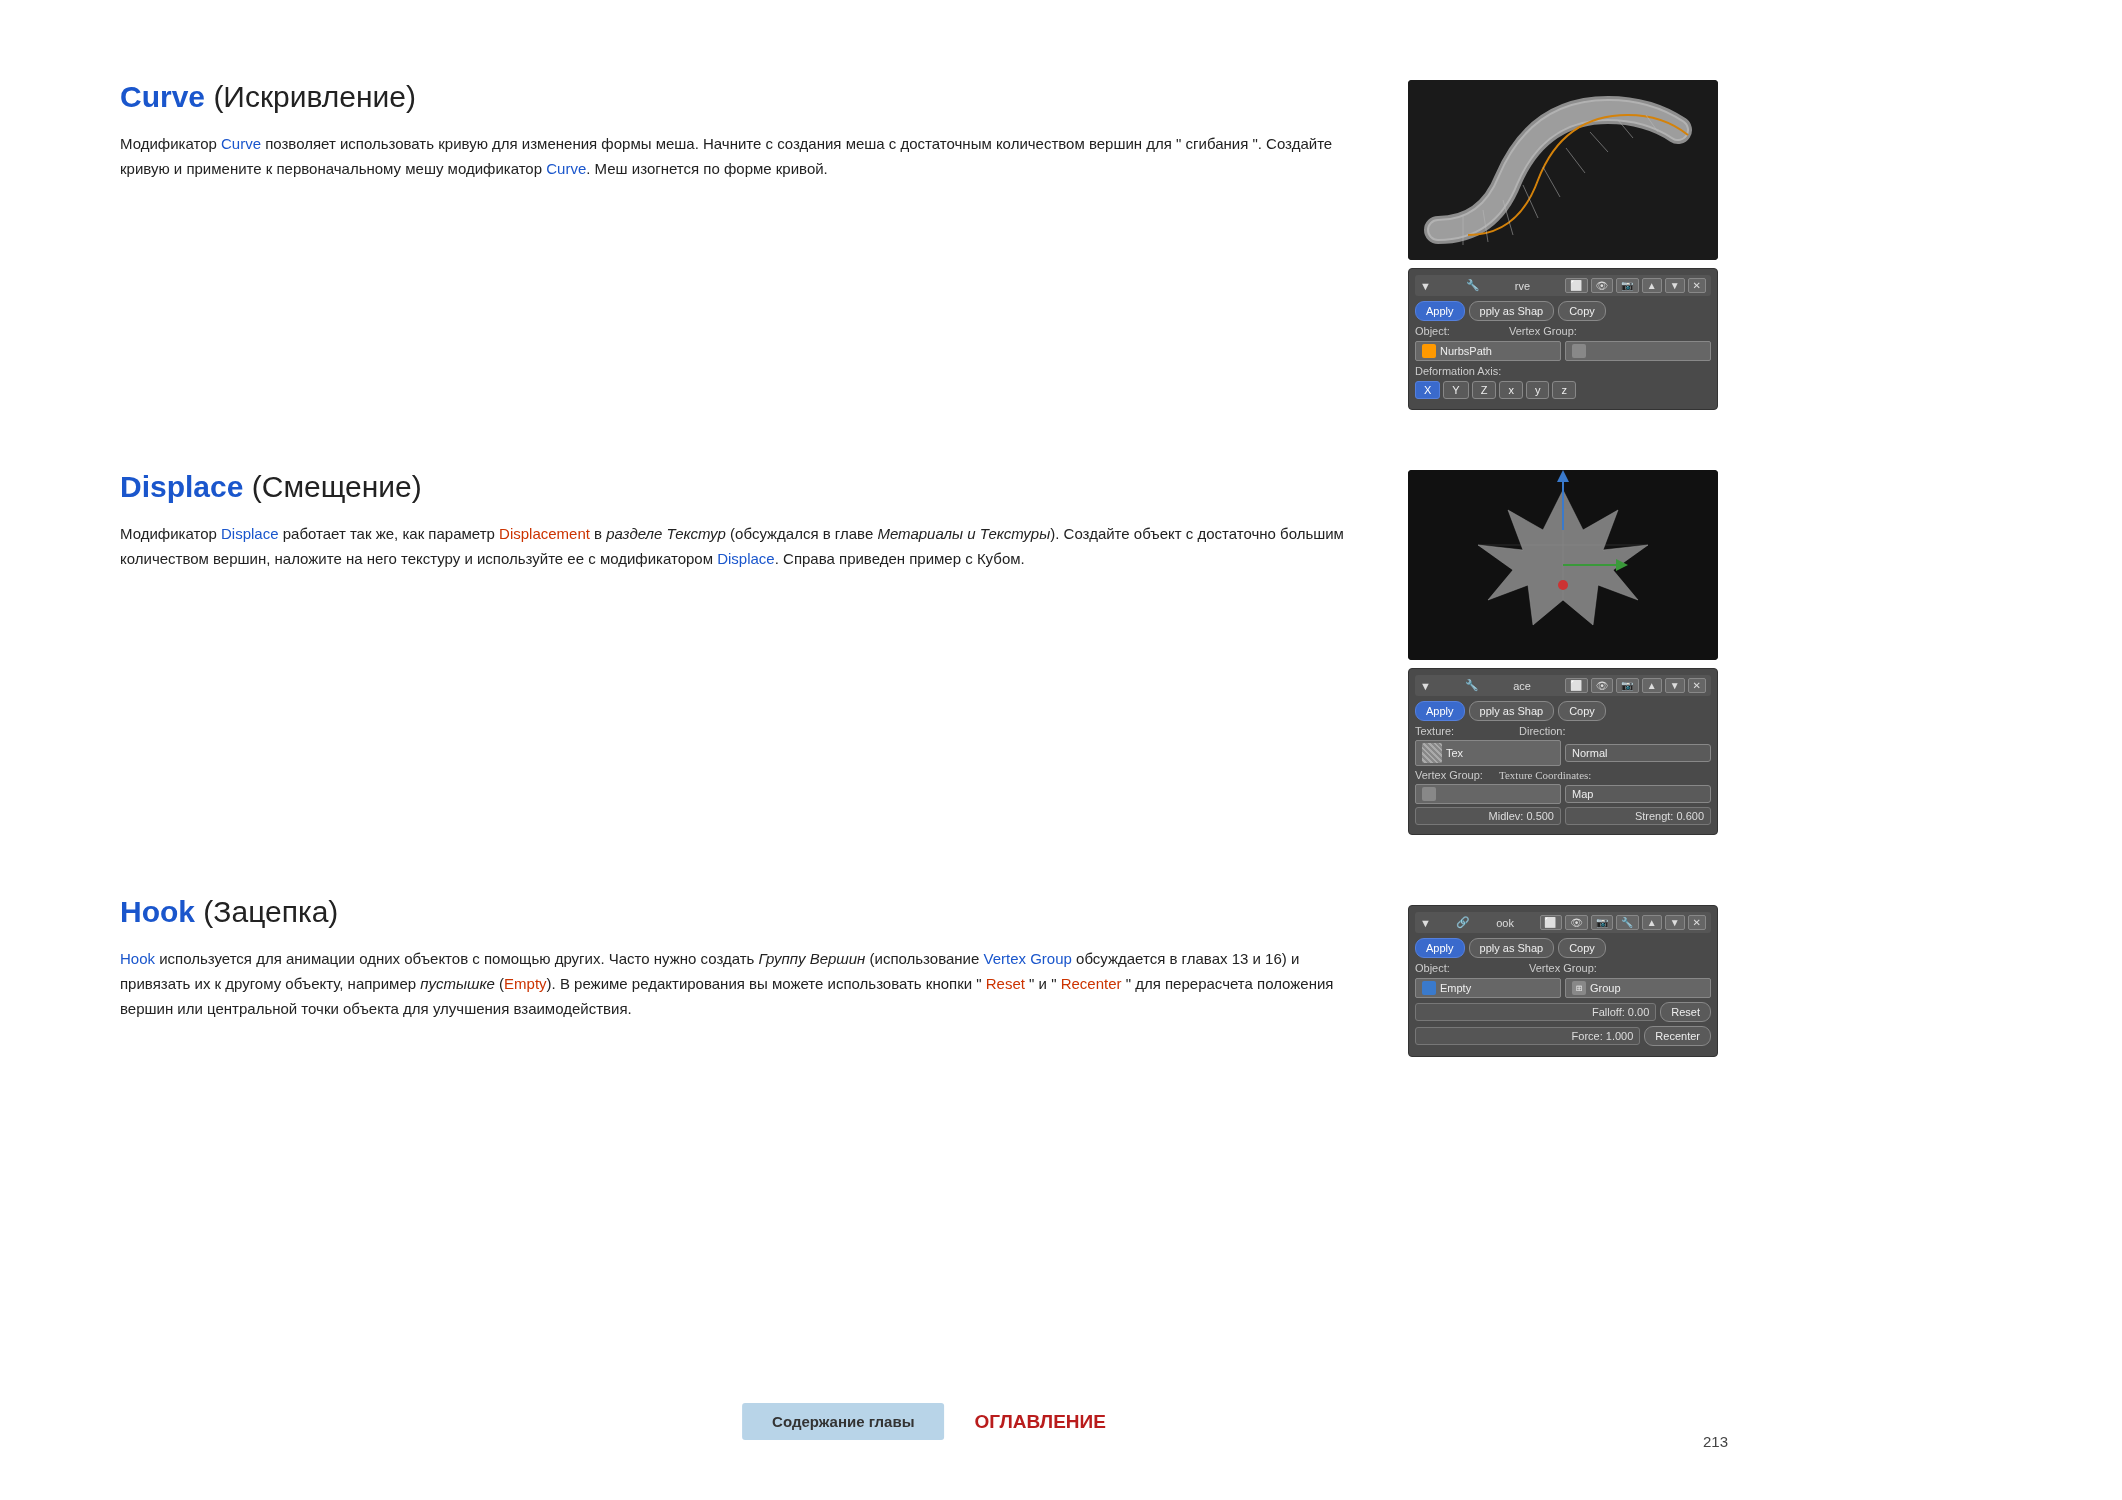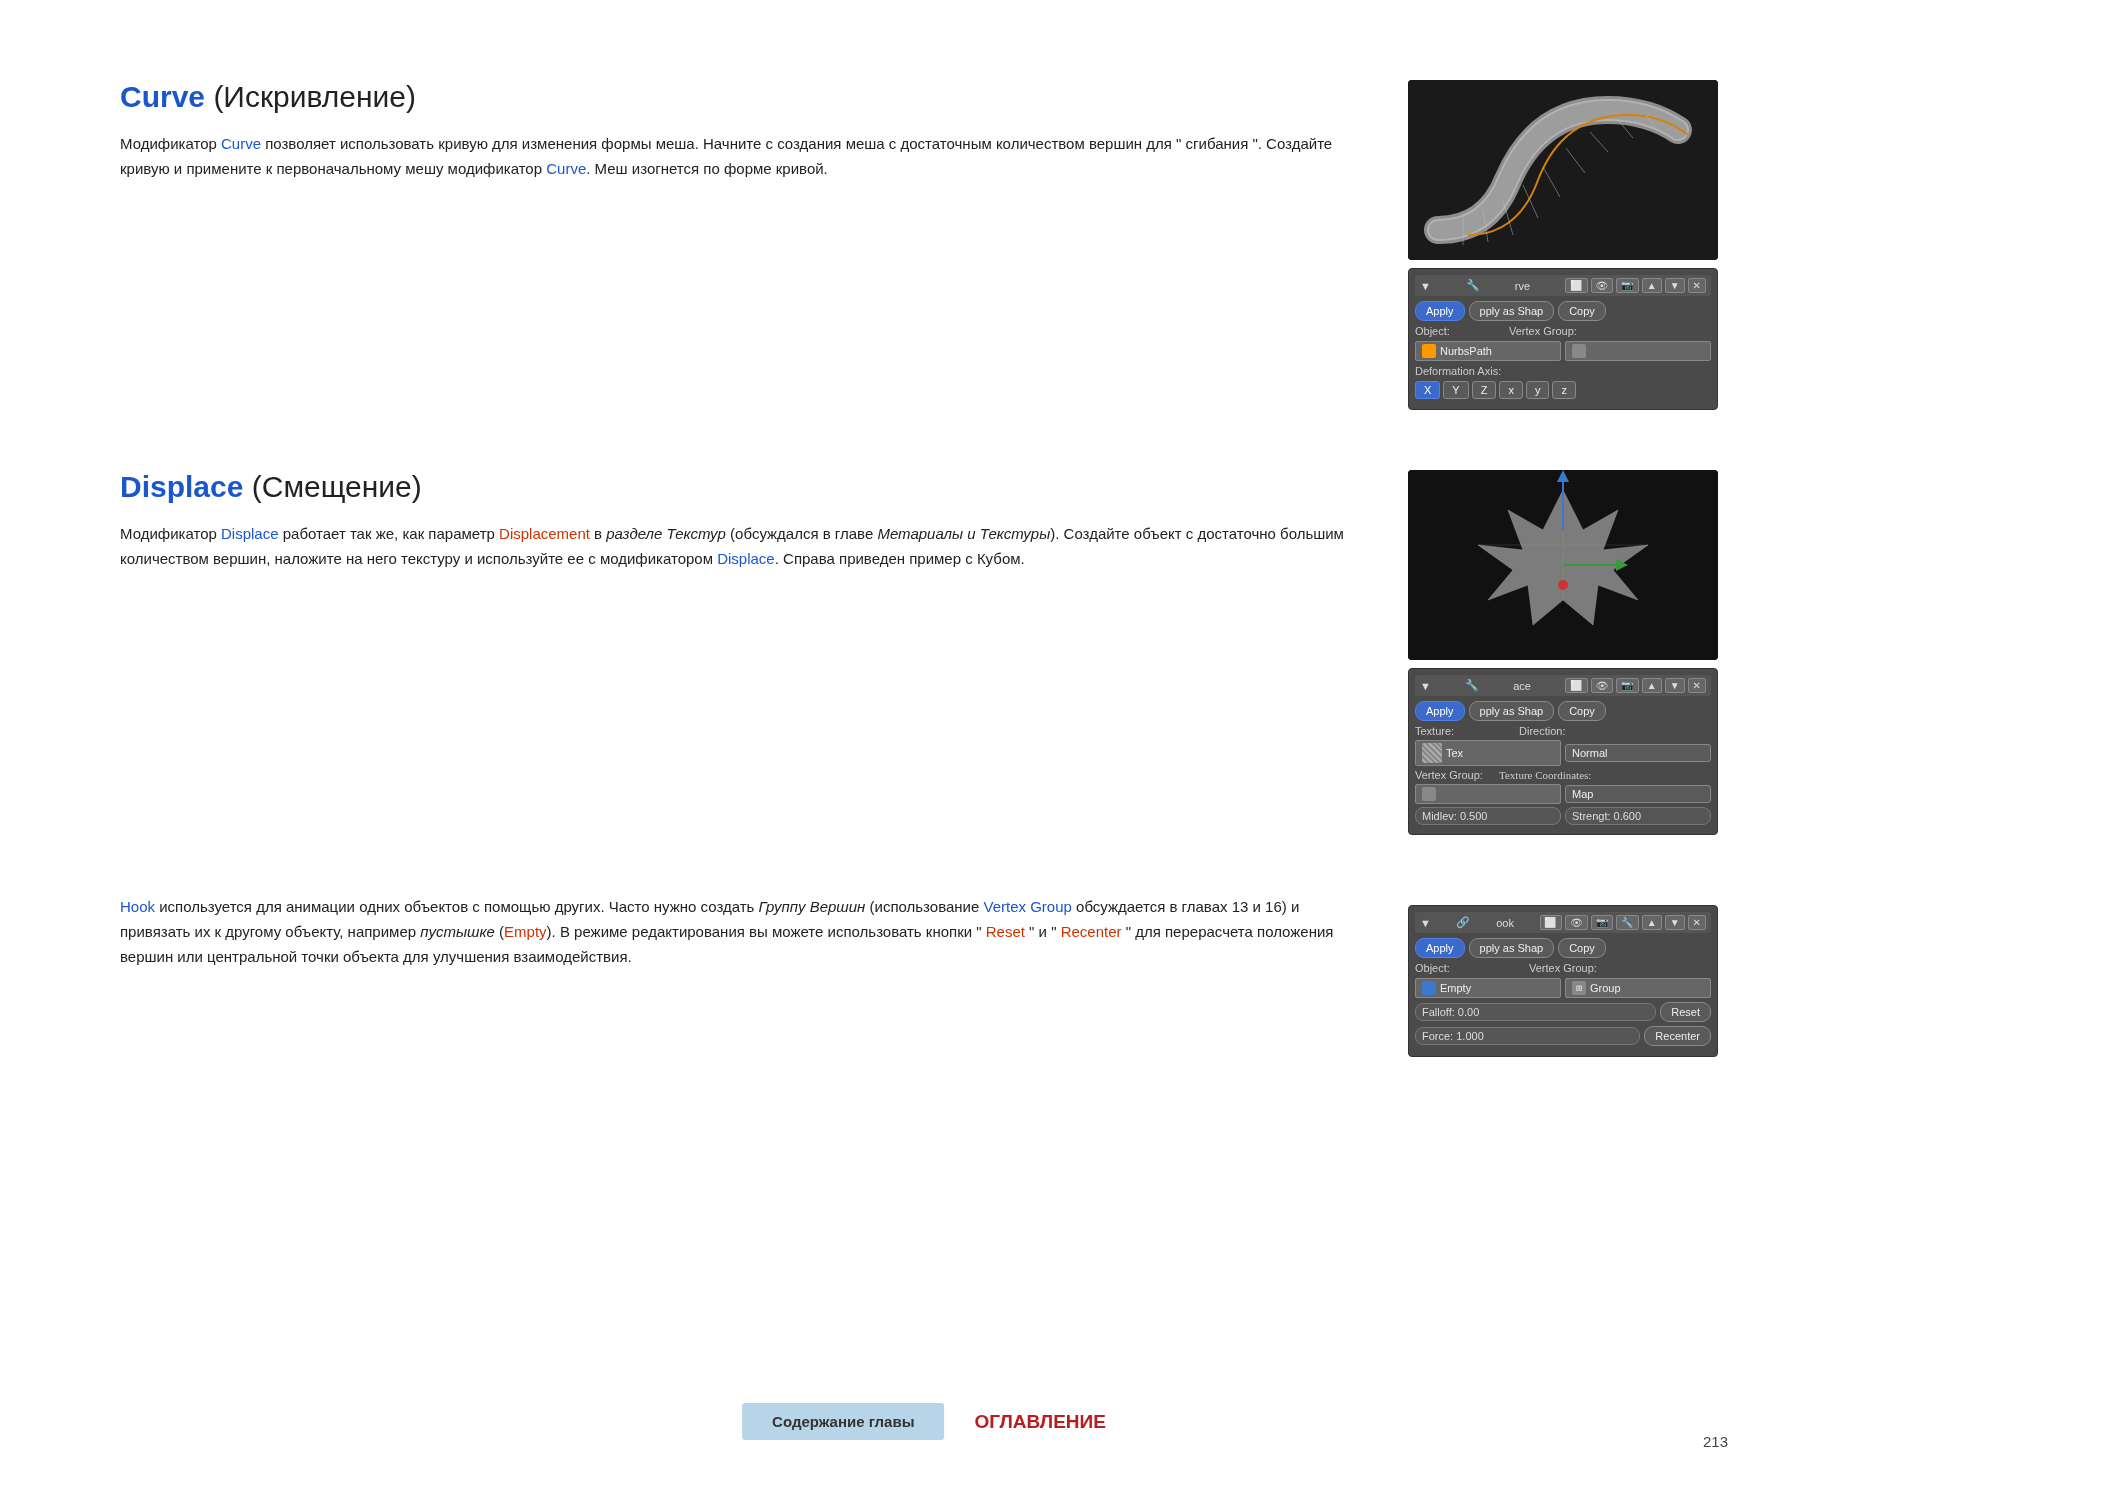--- a/index.html
+++ b/index.html
@@ -184,26 +184,26 @@
       color: #fff;
     }
 
     .ui-axis-inactive {
       background: #5a5a5a;
     }
 
     .ui-slider {
       background: #555;
       border: 1px solid #777;
-      border-radius: 8px;
+      border-radius: 3px;
       color: #ddd;
       font-size: 11px;
       padding: 2px 6px;
       flex: 1;
-      text-align: left;
+      text-align: right;
     }
 
     
     .img-curve {
       width: 310px;
       height: 180px;
       background: linear-gradient(135deg, #2a2a2a 0%, #1a1a1a 100%);
       border-radius: 4px;
       overflow: hidden;
       position: relative;
@@ -469,20 +469,23 @@
         <div class="ui-tex-row">
           <div class="ui-slider">Midlev: 0.500</div>
           <div class="ui-slider">Strengt: 0.600</div>
         </div>
       </div>
     </div>
   </div>
 
   <div class="section">
     <div class="section-content">
+      <h2 class="section-heading">
+        <span class="heading-blue">Hook</span><span class="heading-black"> (Зацепка)</span>
+      </h2>
       <p class="body-text">
         <span class="text-blue">Hook</span> используется для анимации одних объектов с помощью других. Часто нужно создать <span class="text-italic">Группу Вершин</span> (использование <span class="text-blue">Vertex Group</span> обсуждается в главах 13 и 16) и привязать их к другому объекту, например <span class="text-italic">пустышке</span> (<span class="text-red">Empty</span>). В режиме редактирования вы можете использовать кнопки " <span class="text-red">Reset</span> " и " <span class="text-red">Recenter</span> " для перерасчета положения вершин или центральной точки объекта для улучшения взаимодействия.
       </p>
     </div>
     <div class="section-image img-hook-wrap">
 
       <div class="ui-panel" style="margin-top: 10px;">
         <div class="ui-panel-header">
           <span>▼</span>
           <span>🔗</span>

